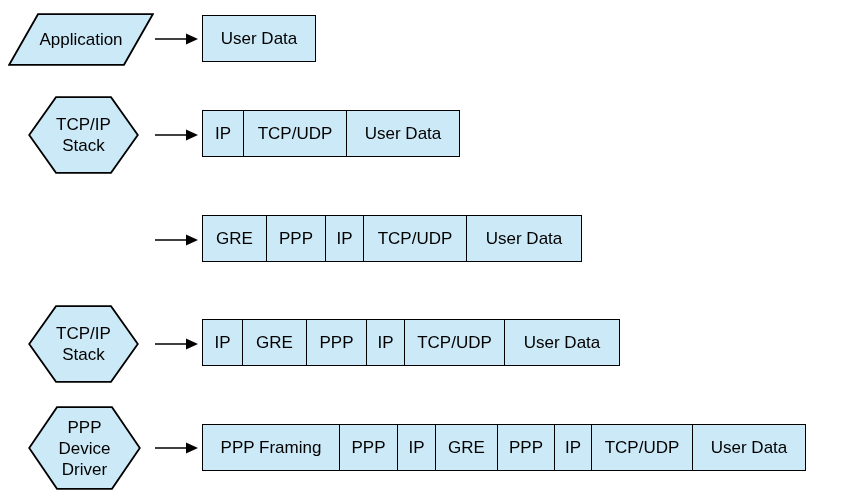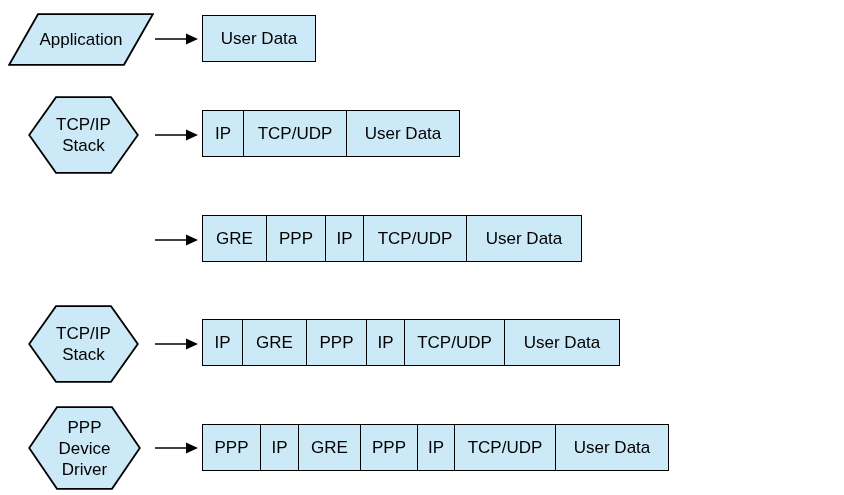--- a/index.html
+++ b/index.html
@@ -189,20 +189,21 @@
     </div>
 
     <div class="arrow" style="left:155px;top:34px;width:44px;height:16px;">
       <svg width="44" height="16" viewBox="0 0 44 16">
         <line x1="0" y1="8" x2="33" y2="8" stroke="#000000" stroke-width="1.4"></line>
         <polygon points="31,2.5 43,8 31,13.5" fill="#000000"></polygon>
       </svg>
     </div>
 
     <div class="packet" style="left:202px;top:18px;">
+      <div class="cell" style="width:137px;">PPP Framing</div>
       <div class="cell" style="width:58px;">PPP</div>
       <div class="cell" style="width:38px;">IP</div>
       <div class="cell" style="width:62px;">GRE</div>
       <div class="cell" style="width:57px;">PPP</div>
       <div class="cell" style="width:37px;">IP</div>
       <div class="cell" style="width:101px;">TCP/UDP</div>
       <div class="cell" style="width:112px;">User Data</div>
     </div>
   </div>
 

